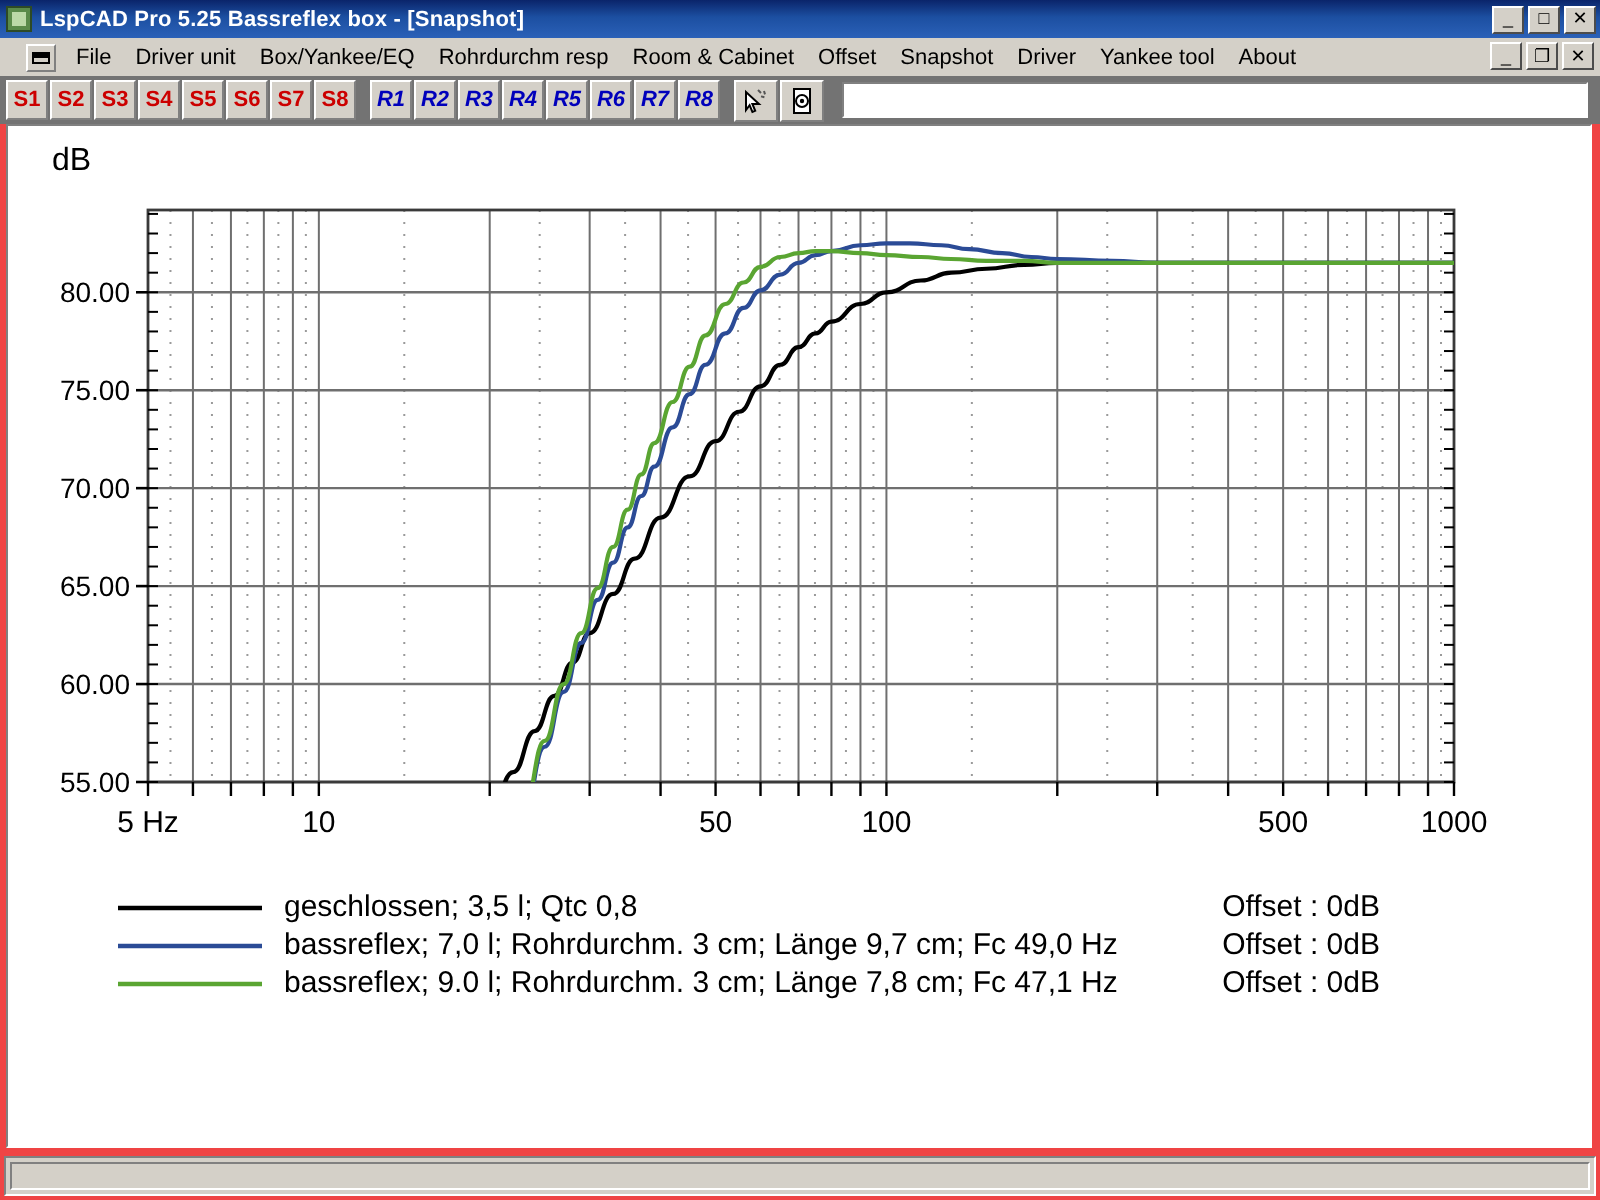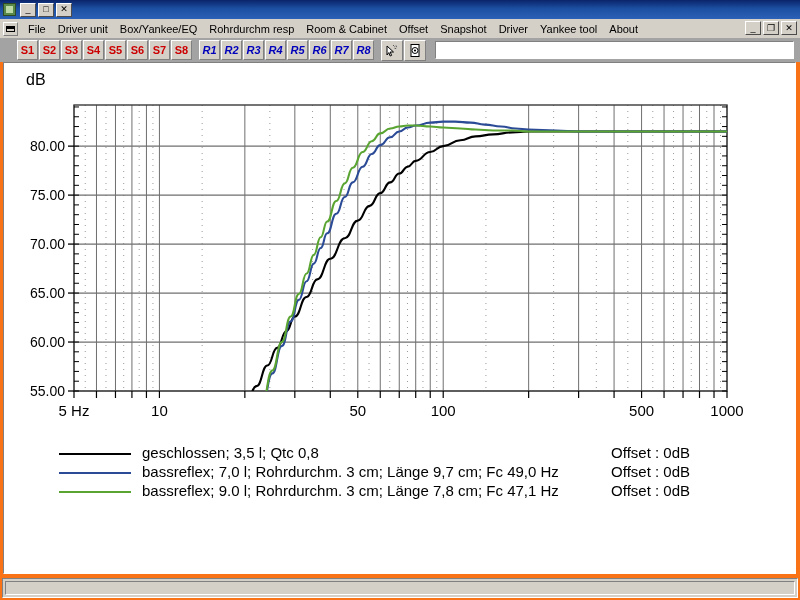--- a/index.html
+++ b/index.html
@@ -63,21 +63,21 @@
   }
   .winbtn .g { font-family: "Liberation Sans", sans-serif; font-size: 9px; }
 
   
   .menubar {
     position: absolute; left: 0; top: 19px;
     width: 800px; height: 19px;
     background: #d4d0c8;
     display: flex; align-items: center;
     box-sizing: border-box;
-    padding-left: 3px;
+    padding-left: 13px;
   }
   .mdi-sysicon {
     width: 15px; height: 14px;
     background: #d4d0c8;
     border: 1px solid;
     border-color: #ffffff #808080 #808080 #ffffff;
     box-sizing: border-box;
     margin-right: 4px;
     position: relative;
     flex: 0 0 auto;
@@ -99,24 +99,24 @@
   }
   .mdi-winbtns {
     position: absolute; right: 3px; top: 2px;
     display: flex; gap: 2px;
   }
 
   
   .toolbar {
     position: absolute; left: 0; top: 38px;
     width: 800px; height: 24px;
-    background: #a3a3a3;
+    background: #737373;
     display: flex; align-items: center;
     box-sizing: border-box;
-    padding-left: 17px;
+    padding-left: 3px;
   }
   .tb-btn {
     width: 21px; height: 20px;
     margin-right: 1px;
     background: #d4d0c8;
     border: 1px solid;
     border-color: #ffffff #808080 #808080 #ffffff;
     box-sizing: border-box;
     font-size: 11px;
     font-weight: bold;
@@ -146,21 +146,21 @@
     background: #ffffff;
     border: 1px solid;
     border-color: #808080 #ffffff #ffffff #808080;
     box-sizing: border-box;
   }
 
   
   .mdi-client {
     position: absolute; left: 0; top: 62px;
     width: 800px; height: 538px;
-    background: #f97316;
+    background: #ef4444;
     box-sizing: border-box;
   }
   .child-window {
     position: absolute; left: 3px; top: 0px;
     width: 793px; height: 512px;
     background: #ffffff;
     border: 1px solid;
     border-color: #808080 #ffffff #ffffff #808080;
     box-sizing: border-box;
     overflow: hidden;
@@ -193,20 +193,21 @@
     overflow: hidden;
   }
 </style>
 </head>
 <body>
 
 <div id="app">
 
   <div class="titlebar">
     <div class="title-icon"></div>
+    <div class="title-text">LspCAD Pro 5.25 Bassreflex box - [Snapshot]</div>
     <div class="winbtns">
       <div class="winbtn">
           <span class="g">_</span>
         </div>
       <div class="winbtn">
           <span class="g">□</span>
         </div>
       <div class="winbtn">
           <span class="g">✕</span>
         </div>

